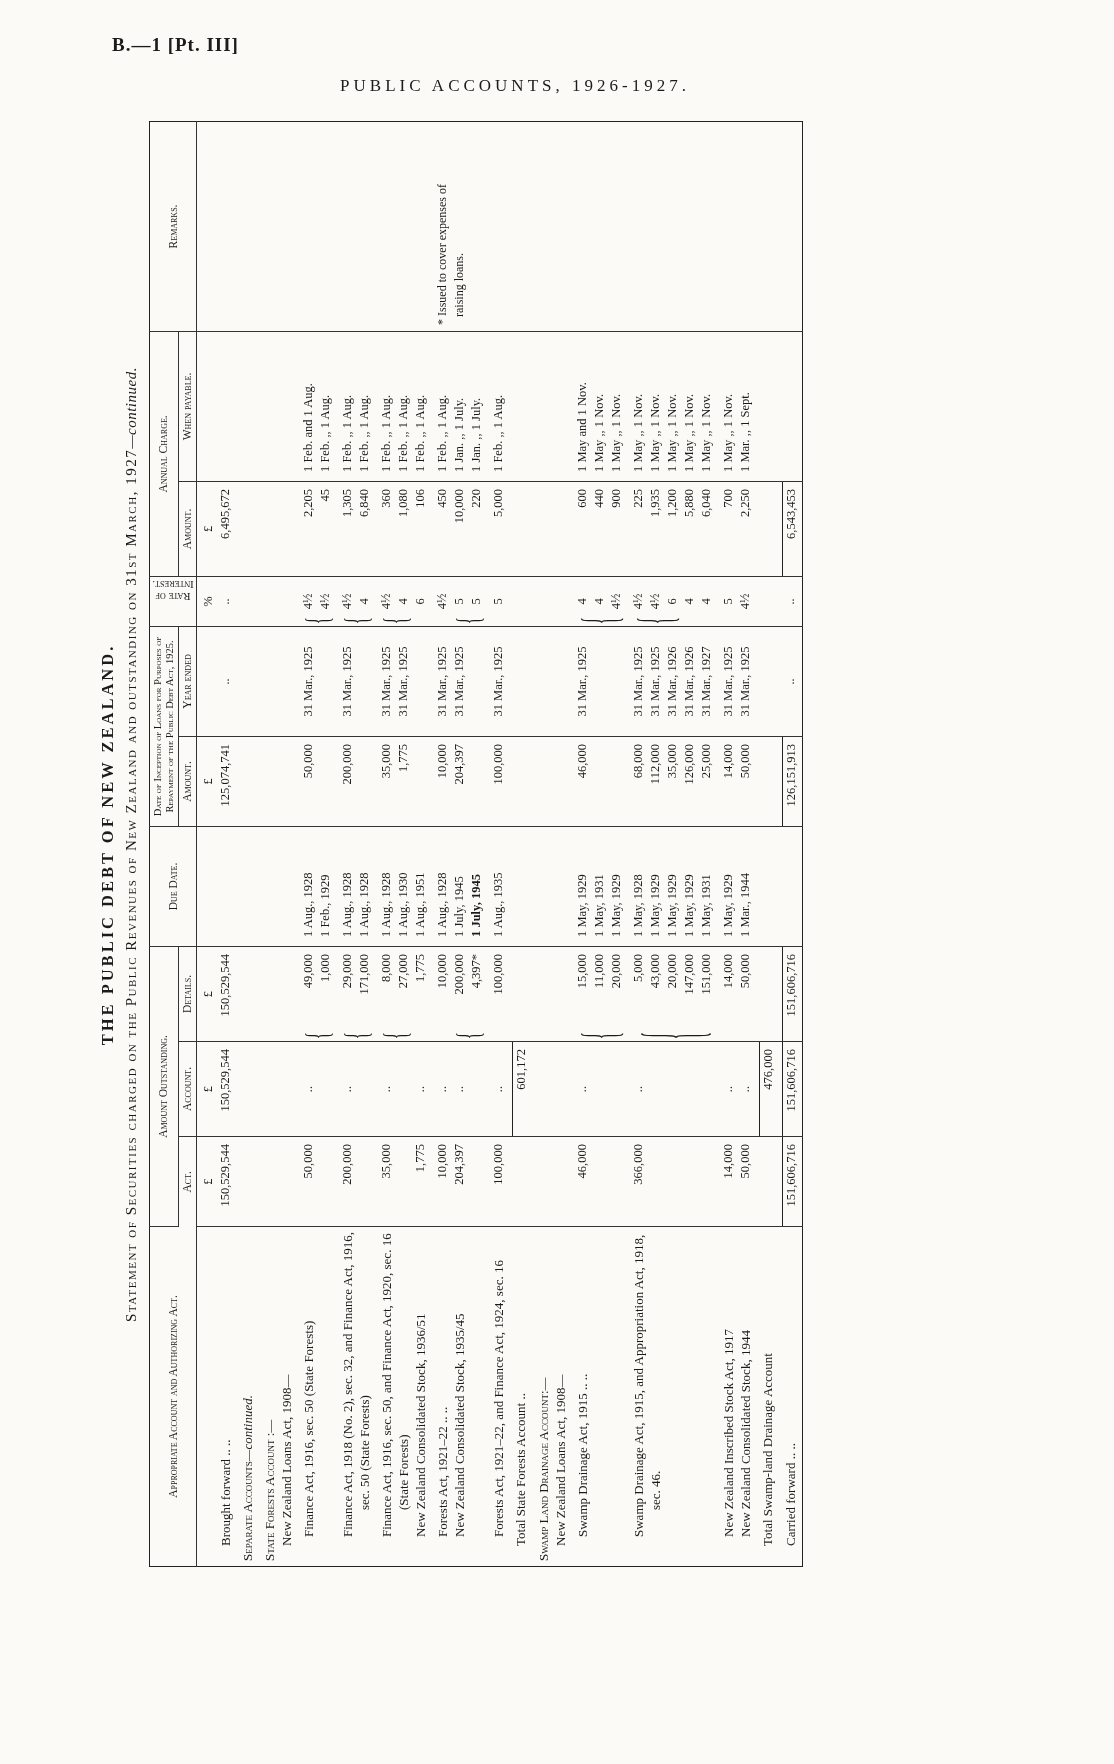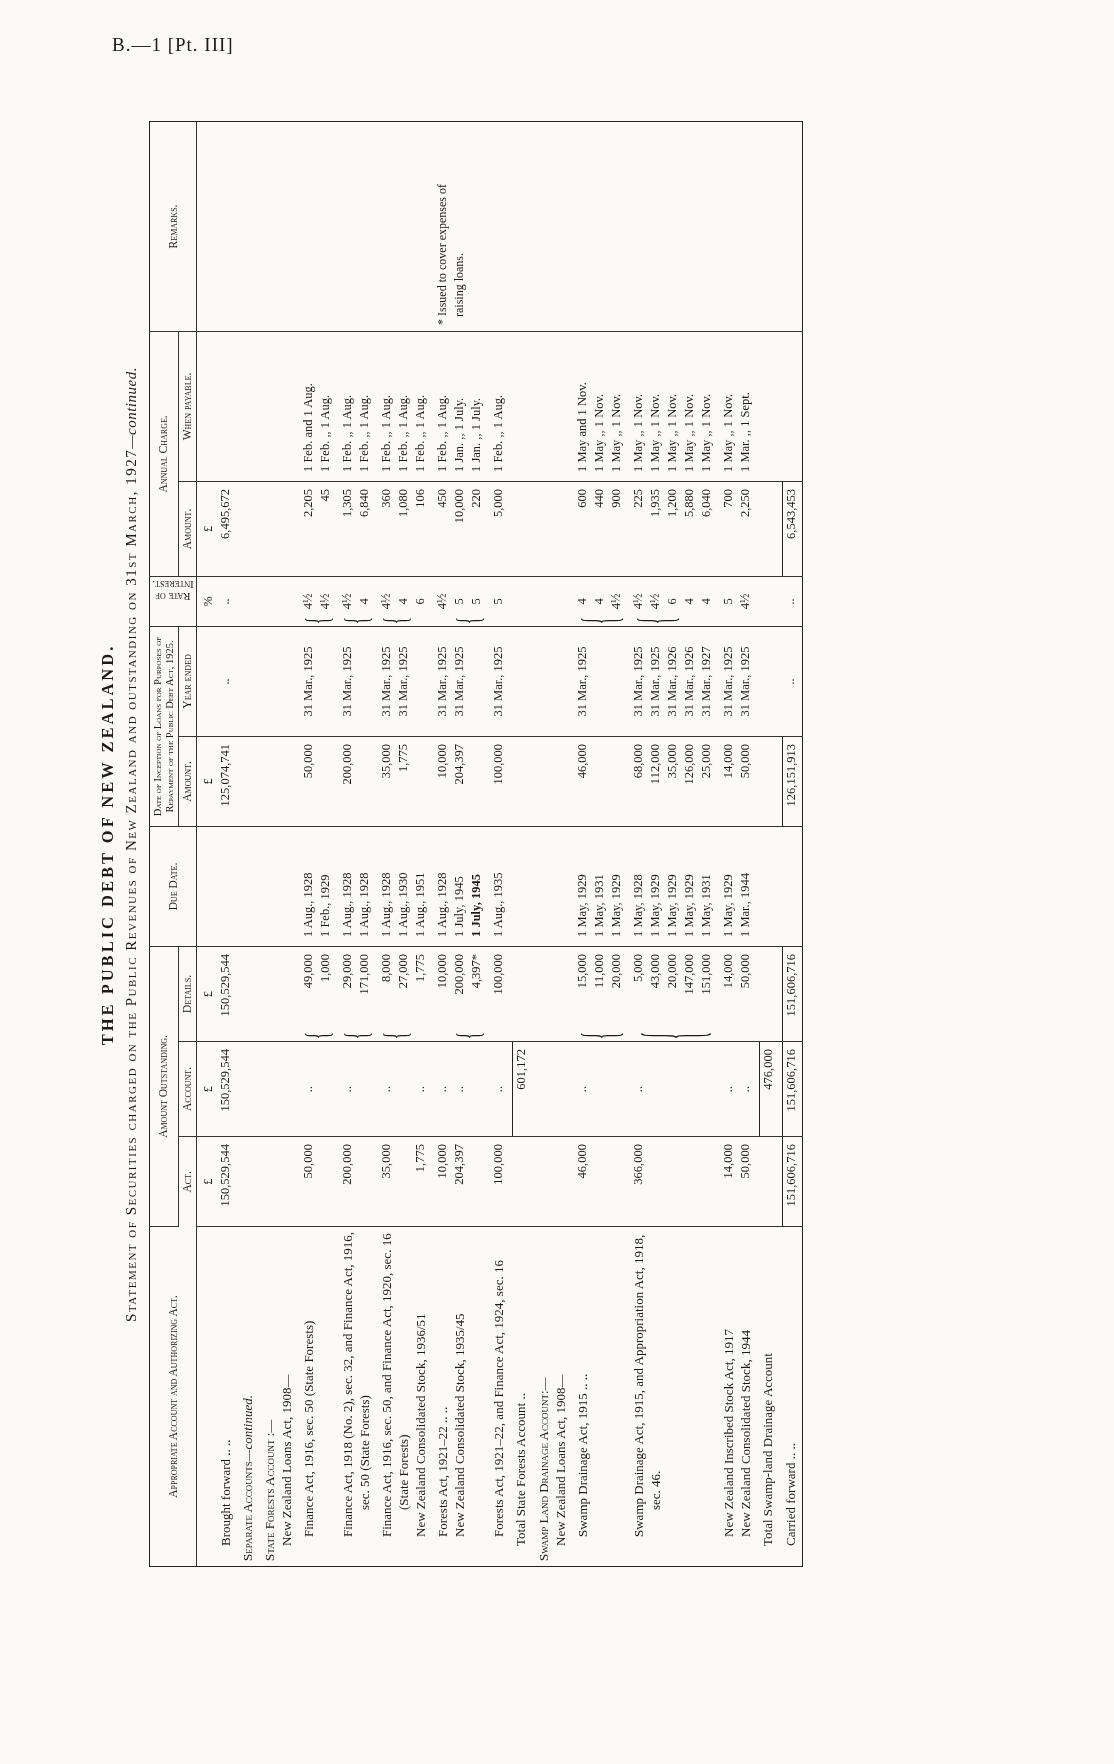--- a/index.html
+++ b/index.html
@@ -1,19 +1,19 @@
 <!DOCTYPE html>
 <html><head>
 <meta charset="utf-8">
 <style>
   html,body{margin:0;padding:0;}
   body{width:1114px;height:1764px;background:#dedcd5;font-family:"Liberation Serif","DejaVu Serif",serif;}
   .sheet{position:absolute;left:0;top:0;width:1114px;height:1764px;background:#fbfaf6;color:#1b1b1b;overflow:hidden;}
   
-  .docref{position:absolute;left:112px;top:34px;font-size:19px;letter-spacing:1px;}
+  .docref{position:absolute;left:112px;top:34px;font-size:19px;letter-spacing:1px;font-weight:bold;}
   .pageno{position:absolute;left:0;top:37px;width:1040px;text-align:center;font-size:17px;}
   .runtitle{position:absolute;left:0;top:76px;width:1030px;text-align:center;font-size:17px;letter-spacing:4px;}
   
   .rot{position:absolute;left:98px;top:1572px;width:1455px;height:800px;
        transform:rotate(-90deg);transform-origin:0 0;}
   .ttl{text-align:center;font-weight:bold;font-size:16.5px;letter-spacing:3px;}
   .sub{text-align:center;font-size:15px;font-variant:small-caps;letter-spacing:1.5px;margin-top:5px;white-space:nowrap;}
   .sub em{font-variant:normal;font-style:italic;letter-spacing:0.5px;}
   
   table{border-collapse:collapse;table-layout:fixed;width:1445px;margin:9px 0 0 5px;border:1.5px solid #222;}
@@ -42,20 +42,21 @@
   .ind2{padding-left:54px;text-indent:-27px;}
   .sc{font-variant:small-caps;}
   .lbl em{font-variant:normal;font-style:italic;}
 </style>
 </head>
 <body>
 
 <div class="sheet">
 
   <div class="docref">B.—1 [Pt. III]</div>
+  <div class="runtitle">PUBLIC ACCOUNTS, 1926-1927.</div>
 
   <div class="rot">
     <div class="ttl">THE PUBLIC DEBT OF NEW ZEALAND.</div>
     <div class="sub"><span>Statement of Securities charged on the Public Revenues of New Zealand and outstanding on 31st March, 1927</span><em>—continued.</em></div>
 
     <table>
       <colgroup>
         <col style="width:340px">
           <col style="width:90px">
           <col style="width:95px">

